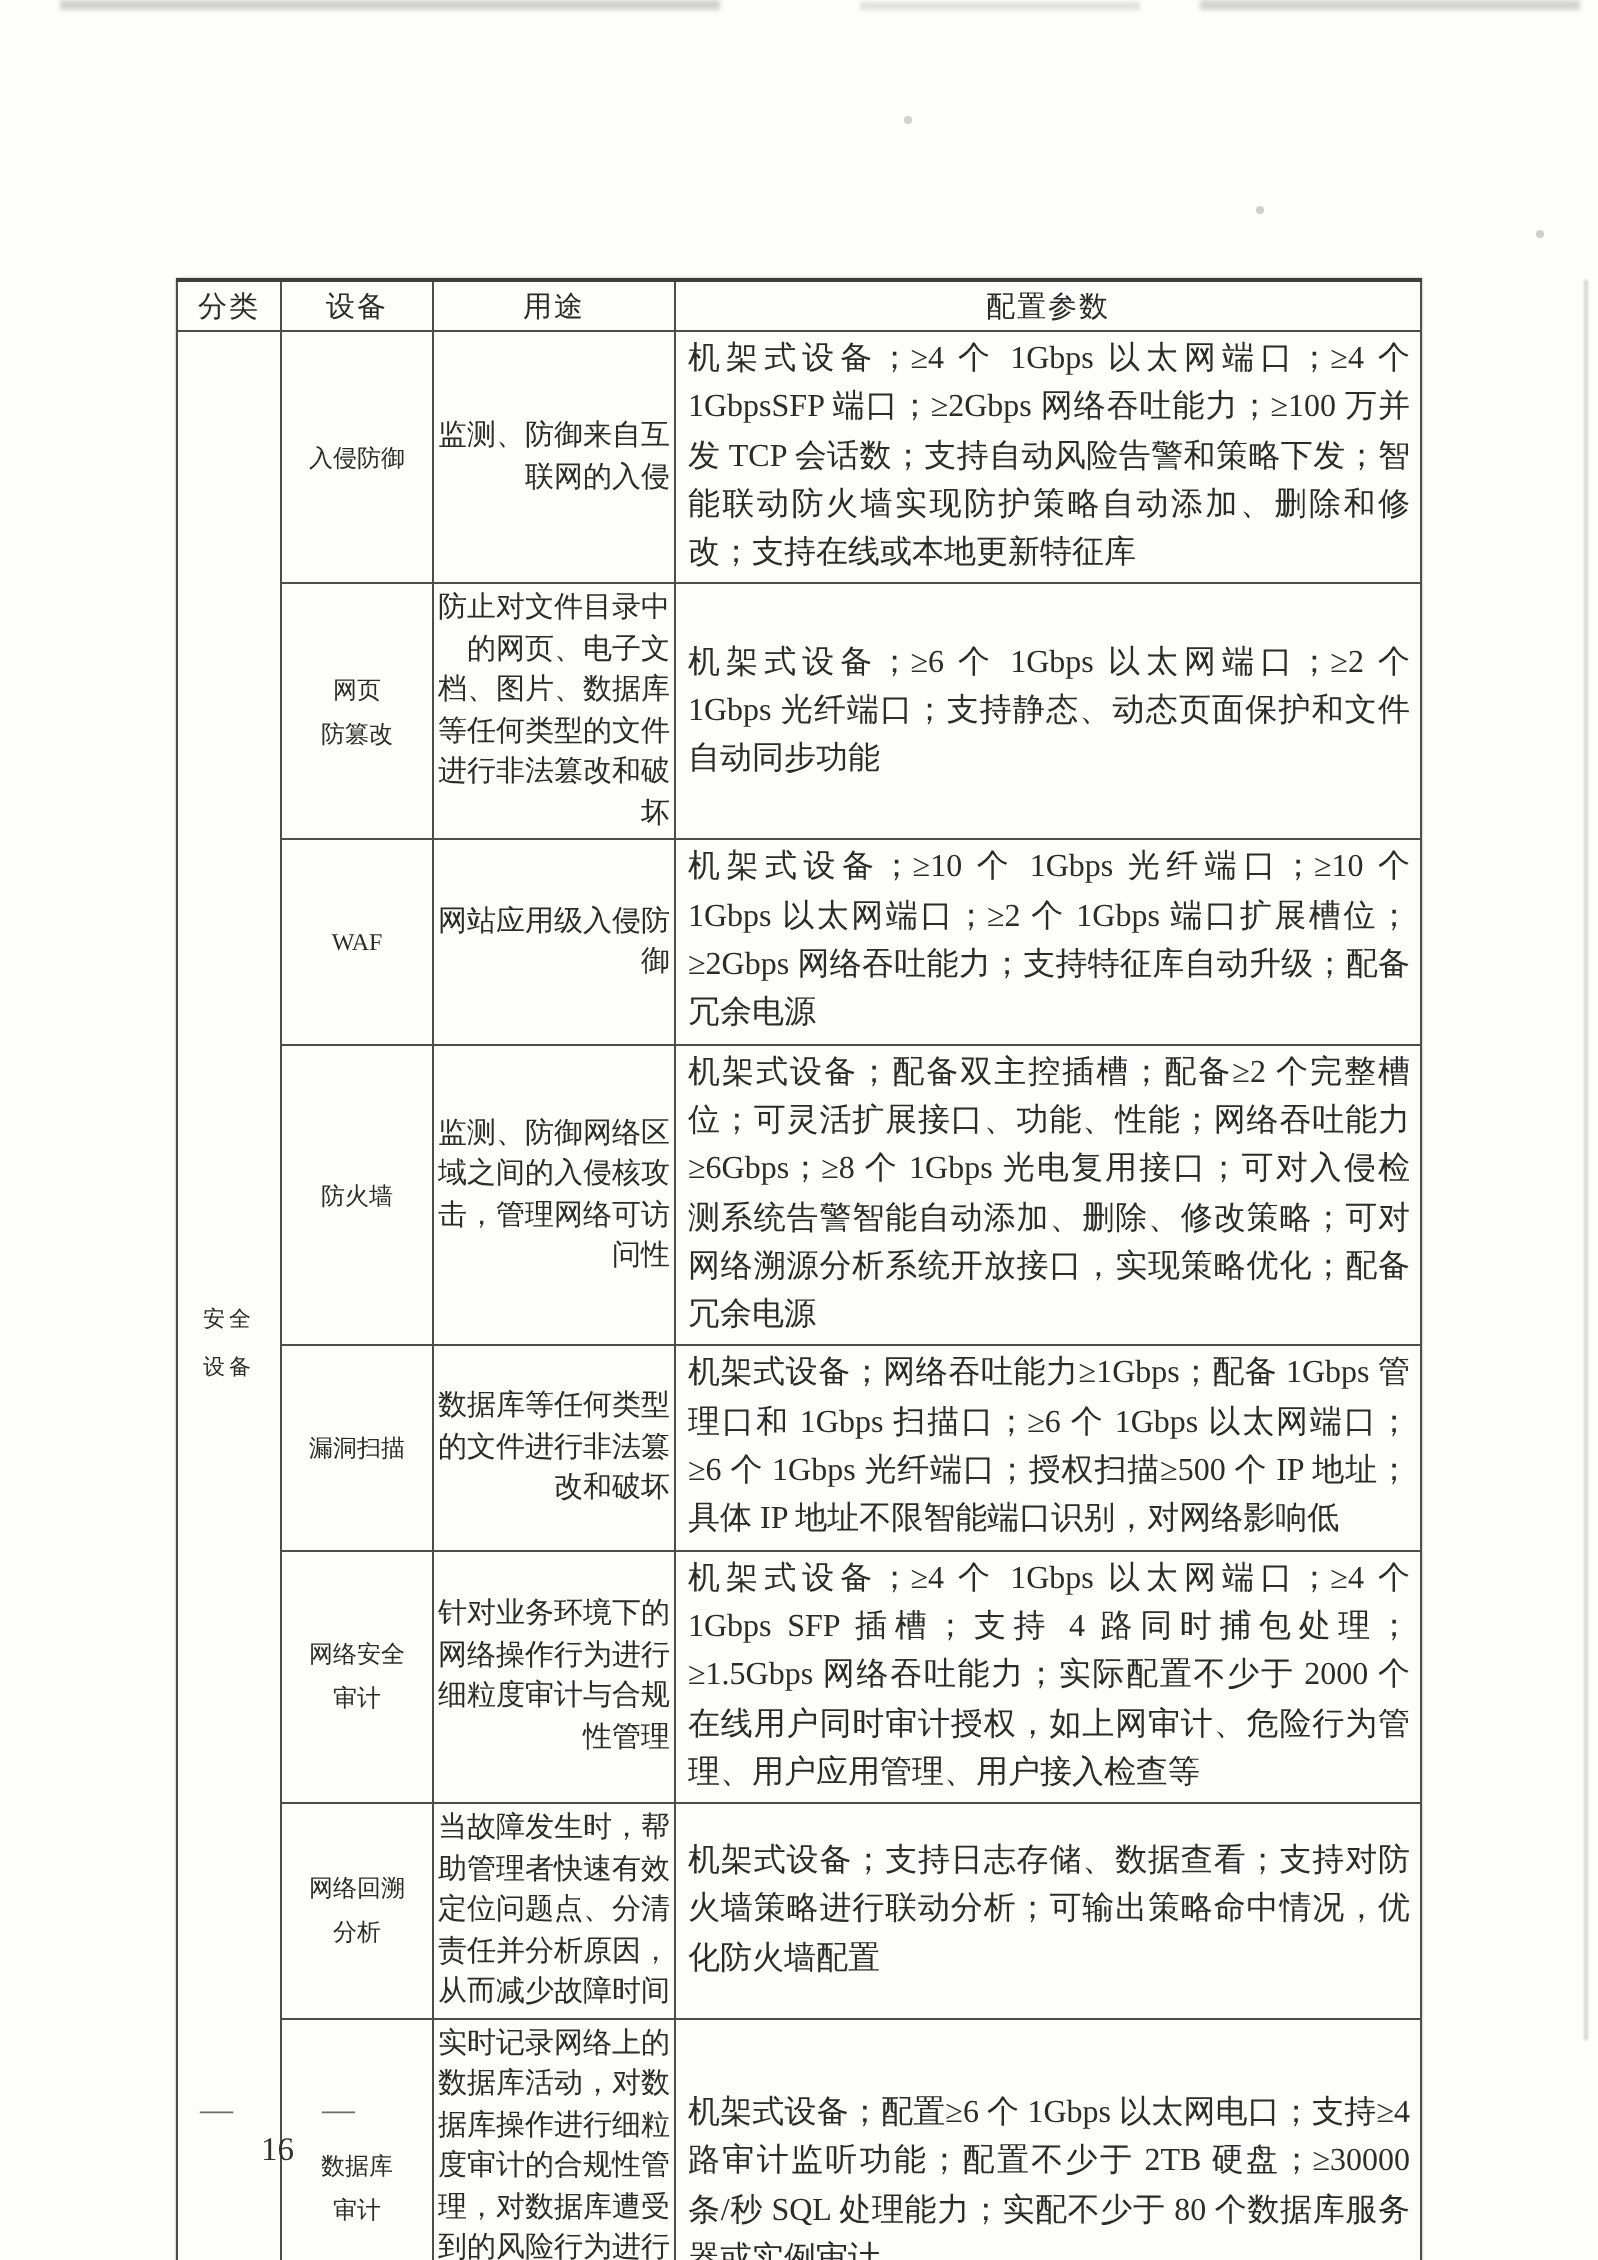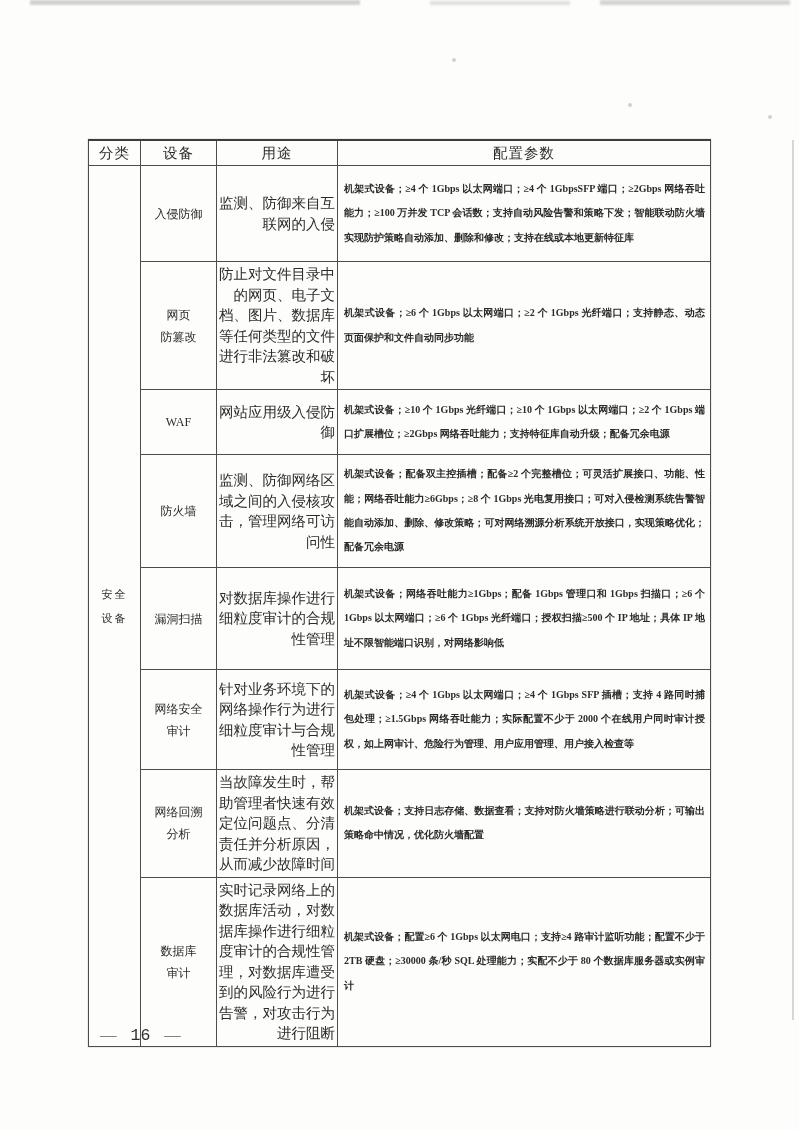--- a/index.html
+++ b/index.html
@@ -77,24 +77,23 @@
     padding: 0 2px;
   }
   td.cell-purpose {
     text-align: right;
     font-size: 14.5px;
     line-height: 20.5px;
     padding: 2px 2px;
   }
   td.cell-config {
     text-align: justify;
-    font-size: 10px;
+    font-size: 16px;
     line-height: 24.3px;
     padding: 2px 5px 2px 6px;
-    font-weight: bold;
   }
   tr.r0 { height: 96px; }
   tr.r1 { height: 102px; }
   tr.r2 { height: 65px; }
   tr.r3 { height: 113px; }
   tr.r4 { height: 102px; }
   tr.r5 { height: 100px; }
   tr.r6 { height: 105px; }
   tr.r7 { height: 165px; }
   
@@ -102,21 +101,21 @@
     position: absolute;
     left: 100px;
     top: 1025px;
     font-size: 16.5px;
     color: #3c3c3c;
     display: flex;
     align-items: center;
     gap: 14px;
   }
   .footer .dash { color: #6e6e6e; letter-spacing: 0; }
-  .footer .num  { color: #2f2f2f; font-family: Liberation Mono, monospace; }
+  .footer .num  { color: #2f2f2f; font-family: Liberation Serif, serif; margin-top: 40px; }
 </style>
 </head>
 <body>
 
 <div class="page">
 
   <div class="artifact smudge-a"></div>
   <div class="artifact smudge-b"></div>
   <div class="artifact smudge-c"></div>
   <div class="artifact edge-line"></div>
@@ -158,21 +157,21 @@
         <td class="cell-purpose">网站应用级入侵防御</td>
         <td class="cell-config">机架式设备；≥10 个 1Gbps 光纤端口；≥10 个 1Gbps 以太网端口；≥2 个 1Gbps 端口扩展槽位；≥2Gbps 网络吞吐能力；支持特征库自动升级；配备冗余电源</td>
       </tr>
       <tr class="r3">
         <td class="cell-device">防火墙</td>
         <td class="cell-purpose">监测、防御网络区域之间的入侵核攻击，管理网络可访问性</td>
         <td class="cell-config">机架式设备；配备双主控插槽；配备≥2 个完整槽位；可灵活扩展接口、功能、性能；网络吞吐能力≥6Gbps；≥8 个 1Gbps 光电复用接口；可对入侵检测系统告警智能自动添加、删除、修改策略；可对网络溯源分析系统开放接口，实现策略优化；配备冗余电源</td>
       </tr>
       <tr class="r4">
         <td class="cell-device">漏洞扫描</td>
-        <td class="cell-purpose">对数据库操作进行细粒度审计的合规性管理</td>
+        <td class="cell-purpose">数据库等任何类型的文件进行非法篡改和破坏</td>
         <td class="cell-config">机架式设备；网络吞吐能力≥1Gbps；配备 1Gbps 管理口和 1Gbps 扫描口；≥6 个 1Gbps 以太网端口；≥6 个 1Gbps 光纤端口；授权扫描≥500 个 IP 地址；具体 IP 地址不限智能端口识别，对网络影响低</td>
       </tr>
       <tr class="r5">
         <td class="cell-device">网络安全
 审计</td>
         <td class="cell-purpose">针对业务环境下的网络操作行为进行细粒度审计与合规性管理</td>
         <td class="cell-config">机架式设备；≥4 个 1Gbps 以太网端口；≥4 个 1Gbps SFP 插槽；支持 4 路同时捕包处理；≥1.5Gbps 网络吞吐能力；实际配置不少于 2000 个在线用户同时审计授权，如上网审计、危险行为管理、用户应用管理、用户接入检查等</td>
       </tr>
       <tr class="r6">
         <td class="cell-device">网络回溯

